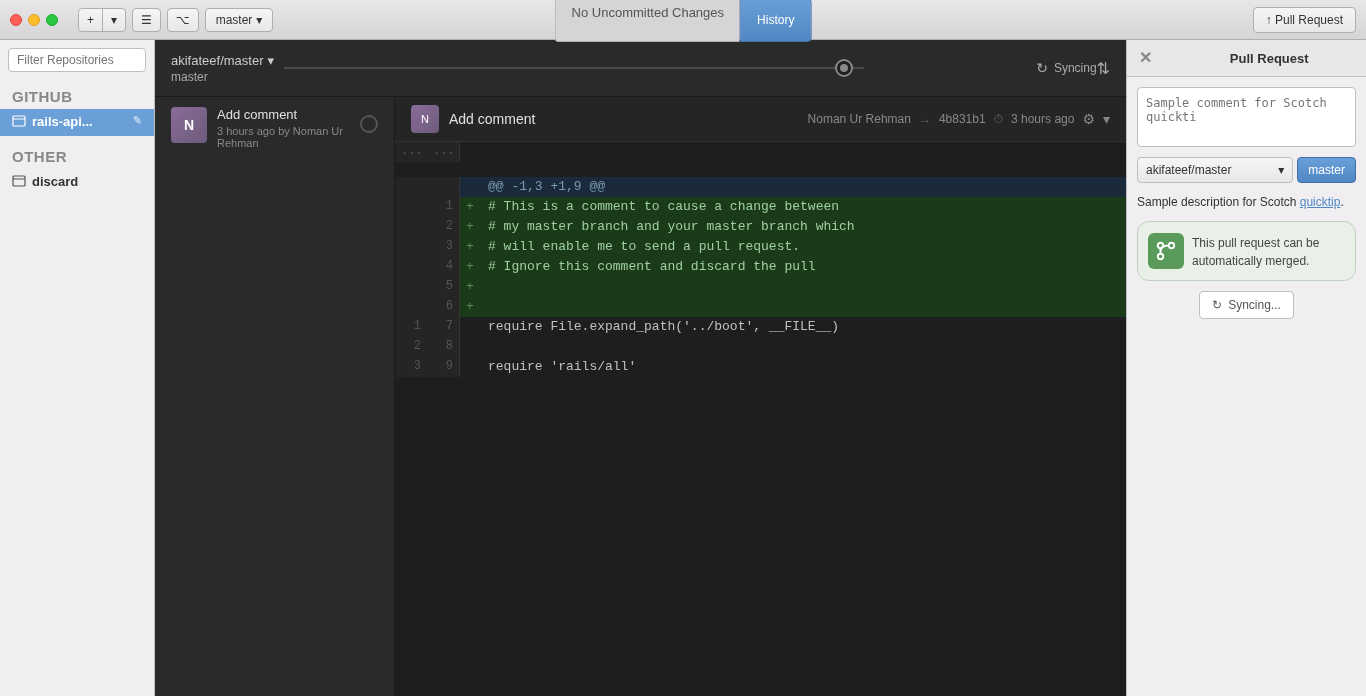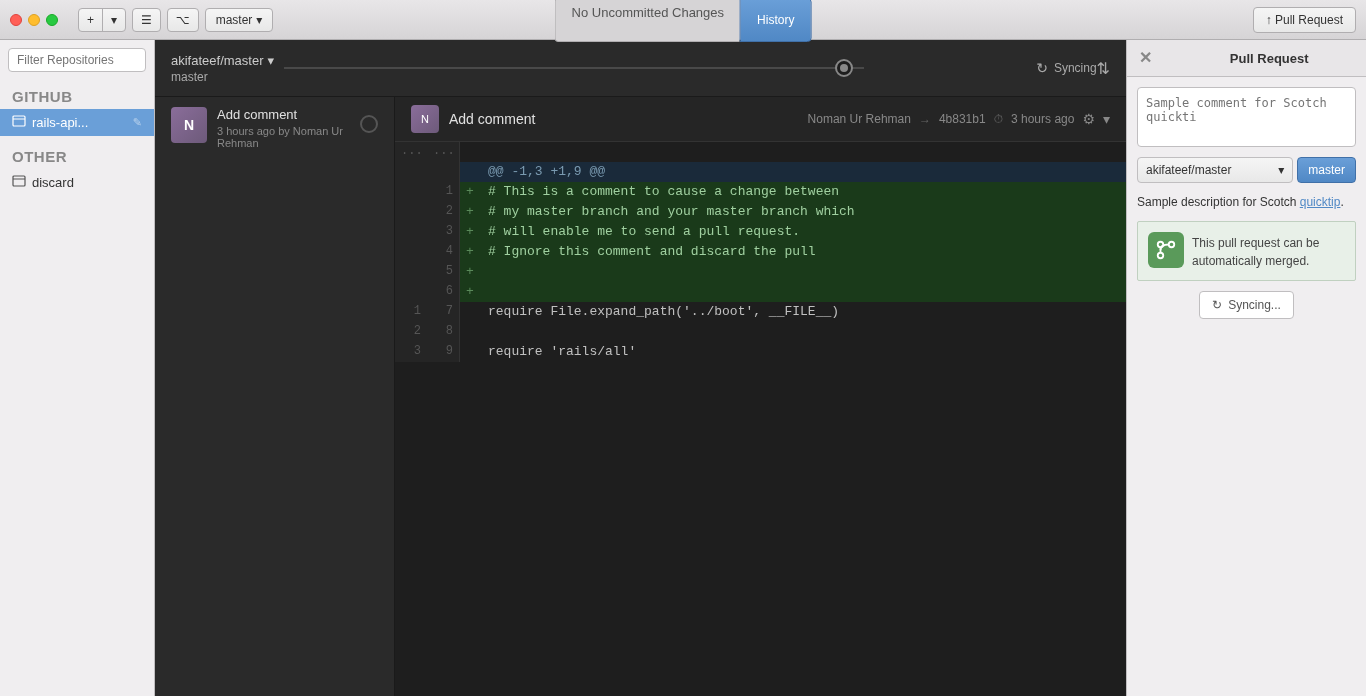--- a/index.html
+++ b/index.html
@@ -159,26 +159,26 @@
     .sidebar-section-header {
       font-size: 15px;
       font-weight: 600;
       color: #888;
       padding: 4px 12px;
       text-transform: uppercase;
       letter-spacing: 0.5px;
     }
     .sidebar-item {
       display: flex;
-      align-items: center;
       padding: 5px 12px;
       cursor: pointer;
       font-size: 13px;
       color: #333;
       gap: 6px;
+      font-weight: bold;
     }
     .sidebar-item.active {
       background: #6a9fd8;
       color: white;
     }
     .sidebar-item .item-icon {
       width: 14px;
       height: 14px;
       flex-shrink: 0;
     }
@@ -396,20 +396,21 @@
       background: #1a3a1a;
     }
     .diff-line.added .diff-line-code {
       color: #a0d0a0;
     }
     .diff-line.added .diff-line-marker {
       color: #5a8a5a;
     }
     .diff-line.context-header {
       background: #1a2a3a;
+      margin-top: 15px;
     }
     .diff-line.context-header .diff-line-code {
       color: #7a9ab0;
     }
 
     
     .pr-panel {
       width: 240px;
       background: #f0eef0;
       border-left: 1px solid #c0bec0;
@@ -489,26 +490,26 @@
     .pr-description {
       font-size: 12px;
       color: #333;
       line-height: 1.5;
     }
     .pr-description a {
       color: #5088c5;
     }
     .pr-merge-area {
       display: flex;
-      align-items: flex-start;
+      align-items: center;
       gap: 8px;
       padding: 10px;
       background: #e8f0e8;
       border: 1px solid #c0d0c0;
-      border-radius: 2px;
+      border-radius: 12px;
     }
     .pr-merge-icon {
       width: 36px;
       height: 36px;
       background: #5a9a5a;
       border-radius: 6px;
       display: flex;
       align-items: center;
       justify-content: center;
       flex-shrink: 0;

